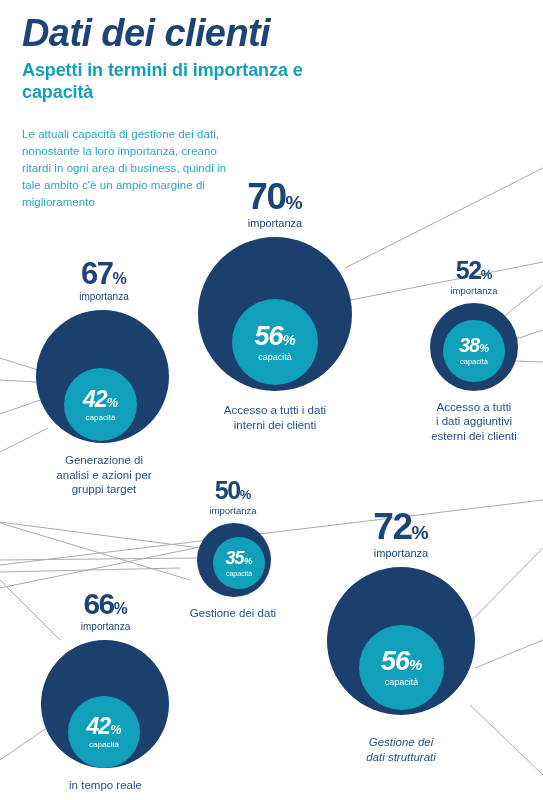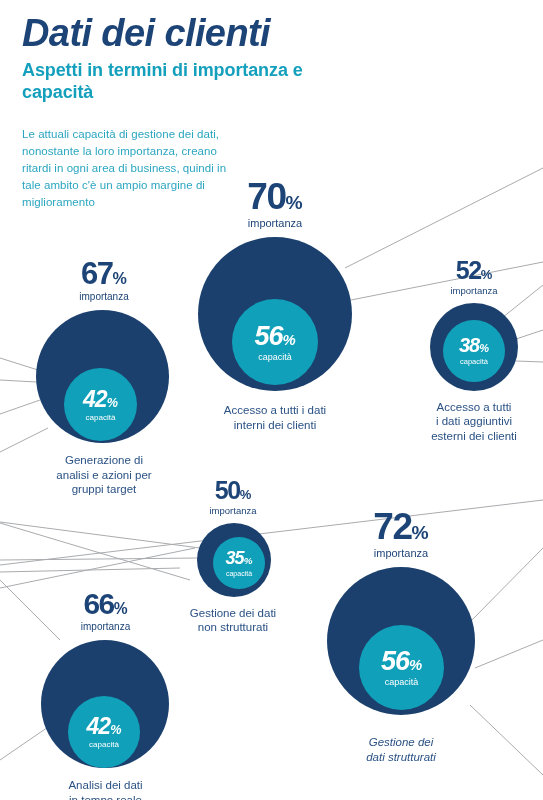--- a/index.html
+++ b/index.html
@@ -180,40 +180,38 @@
       <div class="outer" style="left:32px;top:0px;width:74px;height:74px;"></div>
       <div class="inner" style="left:48px;top:14px;width:52px;height:52px;">
         <div class="cnum" style="font-size:18px;">
           <span>35</span><span class="pct">%</span>
         </div>
         <div class="clab" style="font-size:7px;">capacità</div>
       </div>
     </div>
     <div class="caption" style="margin-top:9px;">
       <div>Gestione dei dati</div>
-      <div>non strutturati</div>
     </div>
   </div>
 
   <div class="bubble" style="left:18px;top:568px;width:175px;margin-top:21px;">
     <div class="imp" style="font-size:30px;">
       <span class="num">66</span><span class="pct">%</span>
     </div>
     <div class="implab" style="font-size:10px;">importanza</div>
     <div class="rings" style="width:175px;height:128px;margin-top:8px;">
       <div class="outer" style="left:23px;top:0px;width:128px;height:128px;"></div>
       <div class="inner" style="left:50px;top:56px;width:72px;height:72px;">
         <div class="cnum" style="font-size:23px;">
           <span>42</span><span class="pct">%</span>
         </div>
         <div class="clab" style="font-size:8px;">capacità</div>
       </div>
     </div>
     <div class="caption" style="margin-top:10px;">
-      <div>Analisi dei dati</div>
       <div>in tempo reale</div>
     </div>
   </div>
 
   <div class="bubble" style="left:285px;top:508px;width:232px;">
     <div class="imp" style="font-size:37px;">
       <span class="num">72</span><span class="pct">%</span>
     </div>
     <div class="implab" style="font-size:11px;">importanza</div>
     <div class="rings" style="width:232px;height:148px;margin-top:8px;">

